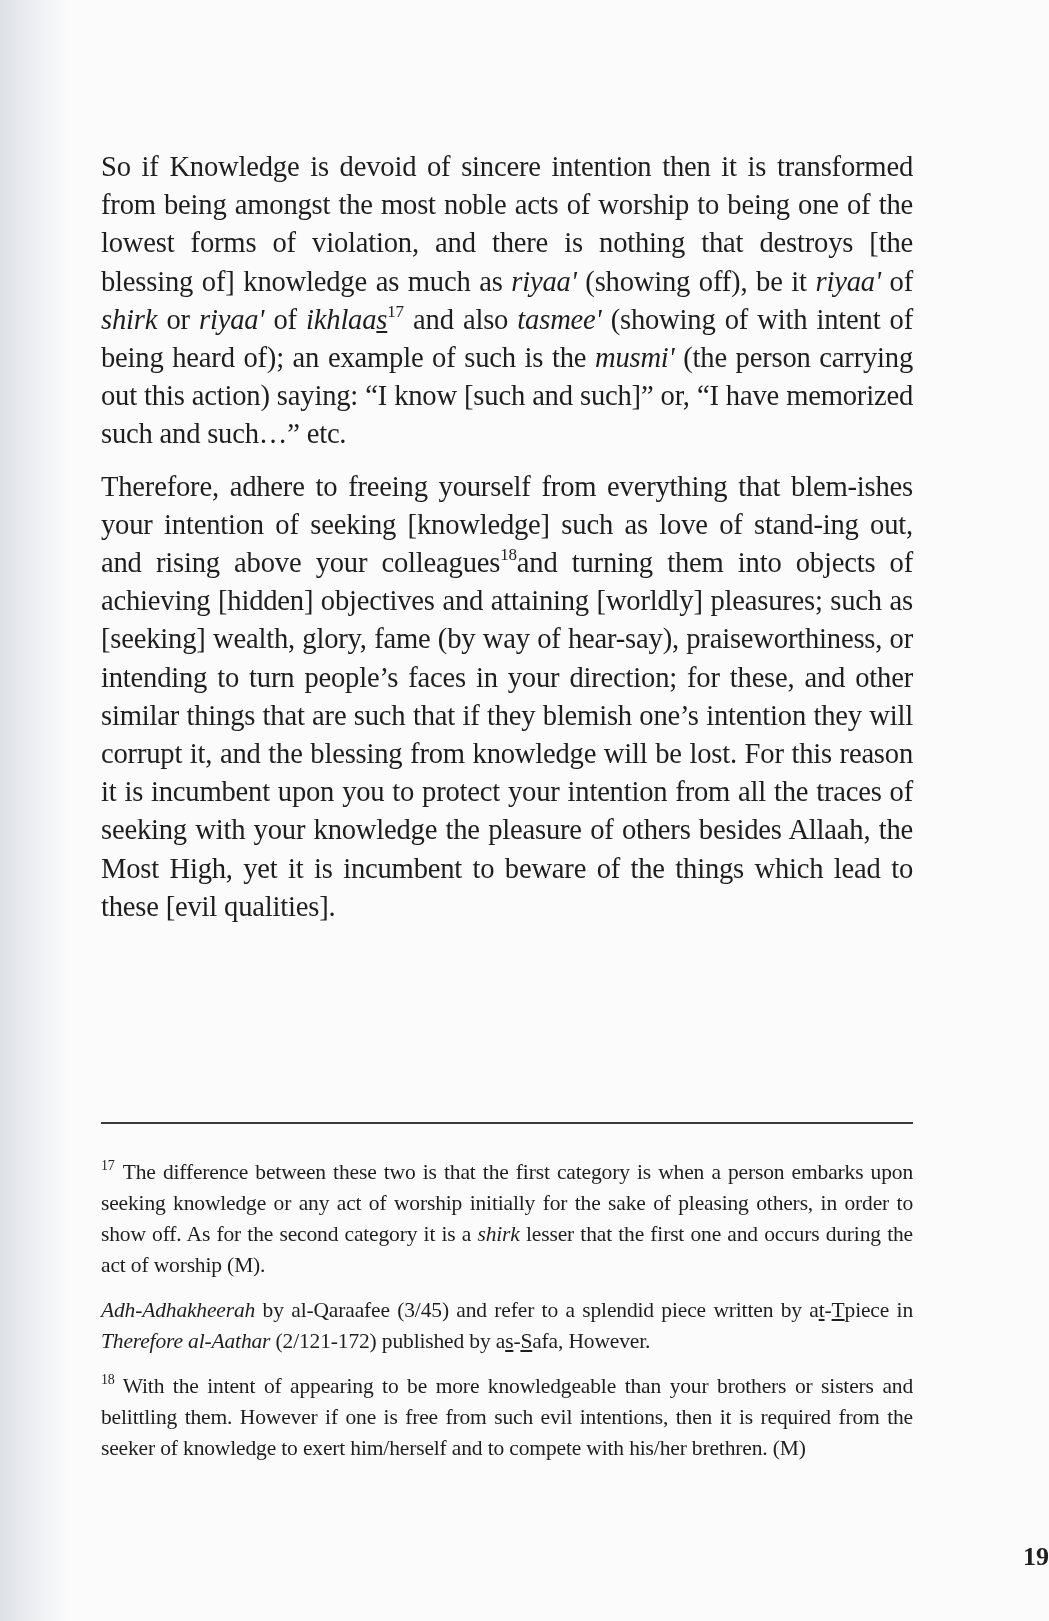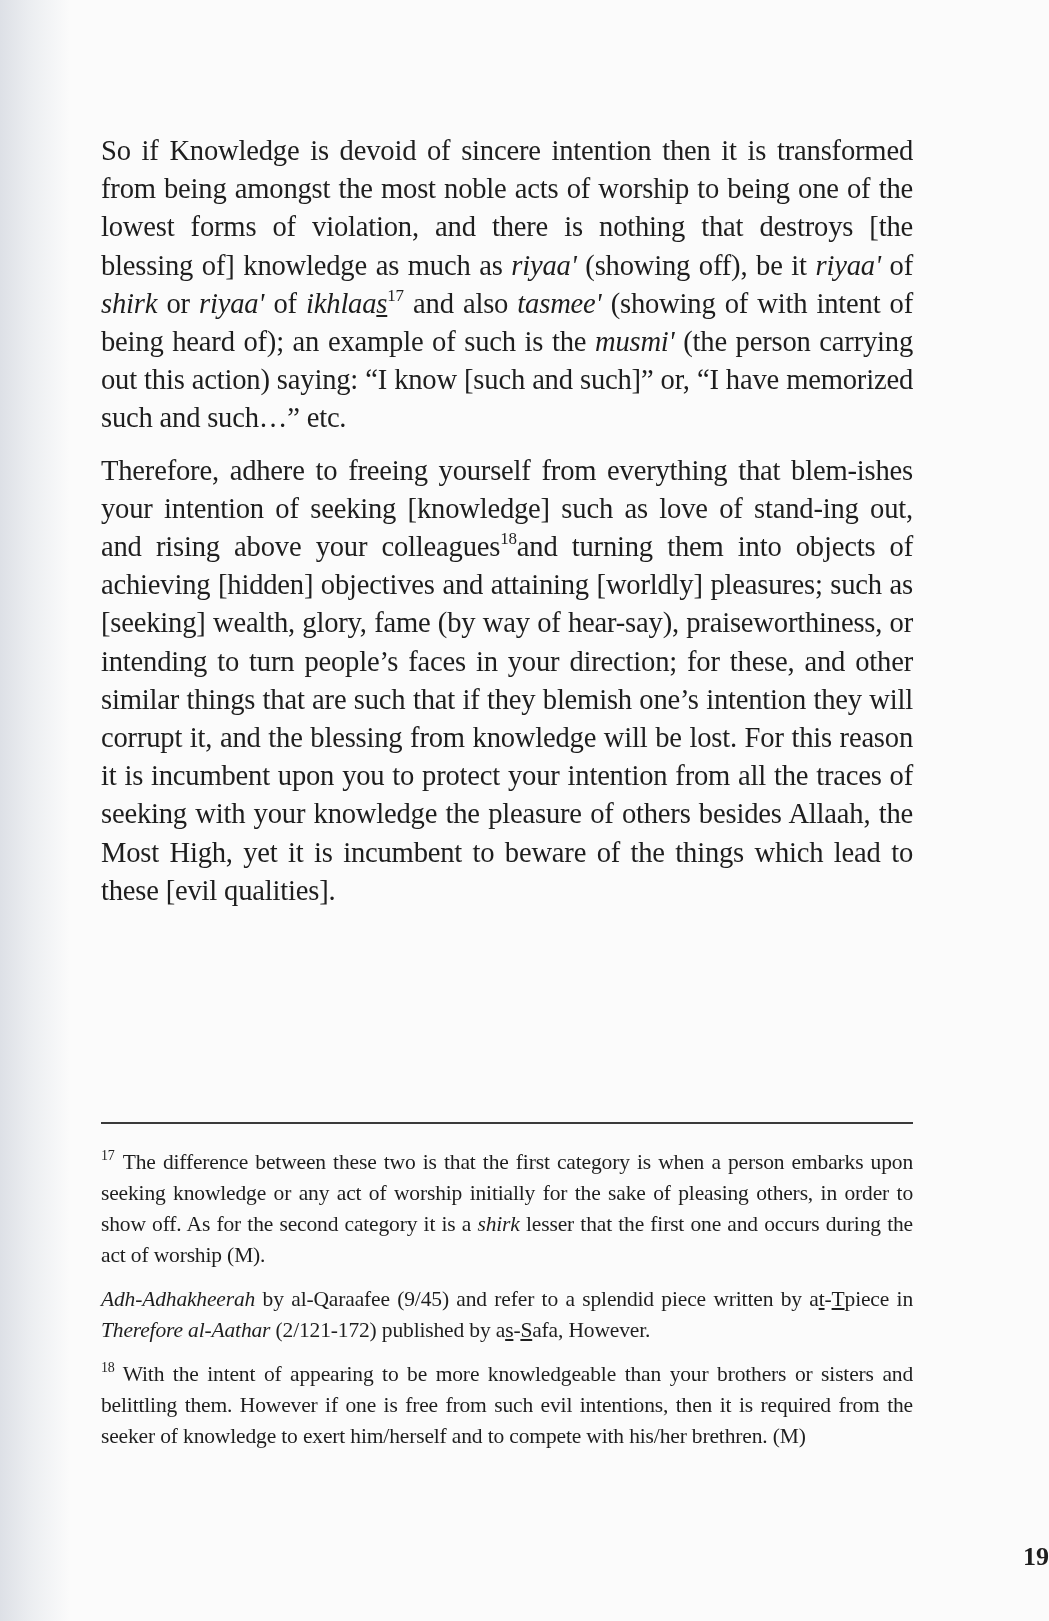--- a/index.html
+++ b/index.html
@@ -18,21 +18,21 @@
     .gutter-shadow {
       position: absolute;
       left: 0; top: 0;
       width: 70px;
       height: 100%;
       background: linear-gradient(to right, #dde0e6 0%, #eceef1 45%, rgba(251,251,251,0) 100%);
     }
     .text-block {
       position: absolute;
       left: 101px;
-      top: 132px;
+      top: 148px;
       width: 812px;
     }
     .para {
       margin: 0 0 14px 0;
       font-size: 28.6px;
       line-height: 38.2px;
       text-align: justify;
       letter-spacing: -0.2px;
     }
     .para i { font-style: italic; }
@@ -50,21 +50,21 @@
       height: 2px;
       background: #3a3a3a;
     }
     .footnotes {
       position: absolute;
       left: 101px;
       top: 1143px;
       width: 812px;
     }
     .fn {
-      margin: 4px 0 13px 0;
+      margin: 14px 0 13px 0;
       font-size: 21.5px;
       line-height: 31px;
       text-align: justify;
       letter-spacing: -0.15px;
     }
     .fn sup {
       font-size: 14px;
       line-height: 0;
       vertical-align: 9px;
       margin-right: 8px;
@@ -90,18 +90,18 @@
 
   <p class="para"><span>Therefore, adhere to freeing yourself from everything that blem-ishes your intention of seeking [knowledge] such as love of stand-ing out, and rising above your colleagues</span><sup class="fnref">18</sup><span>and turning them into objects of achieving [hidden] objectives and attaining [worldly] pleasures; such as [seeking] wealth, glory, fame (by way of hear-say), praiseworthiness, or intending to turn people’s faces in your direction; for these, and other similar things that are such that if they blemish one’s intention they will corrupt it, and the blessing from knowledge will be lost. For this reason it is incumbent upon you to protect your intention from all the traces of seeking with your knowledge the pleasure of others besides Allaah, the Most High, yet it is incumbent to beware of the things which lead to these [evil qualities].</span></p>
 
 </div>
 
 <div class="rule"></div>
 
 <div class="footnotes">
   <p class="fn"><sup>17</sup><span>The difference between these two is that the first category is when a person embarks upon seeking knowledge or any act of worship initially for the sake of pleasing others, in order to show off.  As for the second category it is a </span><i>shirk</i><span> lesser that the first one and occurs during the act of worship (M).</span></p>
 
-  <p class="fn"><i>Adh-Adhakheerah</i><span> by al-Qaraafee (9/45) and refer to a splendid piece written by a</span><span class="u">t</span><span>-</span><span class="u">T</span><span>piece in </span><i>Therefore al-Aathar</i><span> (2/121-172) published by a</span><span class="u">s</span><span>-</span><span class="u">S</span><span>afa, However.</span></p>
+  <p class="fn"><i>Adh-Adhakheerah</i><span> by al-Qaraafee (3/45) and refer to a splendid piece written by a</span><span class="u">t</span><span>-</span><span class="u">T</span><span>piece in </span><i>Therefore al-Aathar</i><span> (2/121-172) published by a</span><span class="u">s</span><span>-</span><span class="u">S</span><span>afa, However.</span></p>
 
   <p class="fn"><sup>18</sup><span>With the intent of appearing to be more knowledgeable than your brothers or sisters and belittling them. However if one is free from such evil intentions, then it is required from the seeker of knowledge to exert him/herself and to compete with his/her brethren. (M)</span></p>
 </div>
 
 <div class="page-number">19</div>
 
 </body></html>

